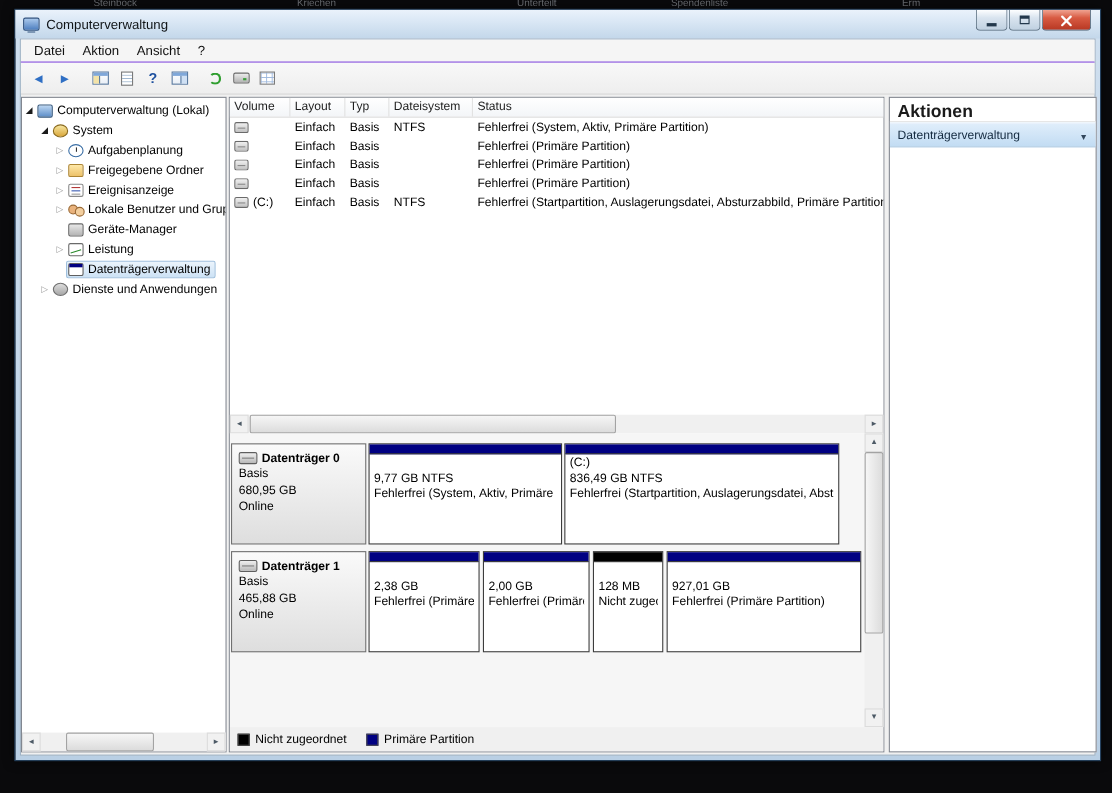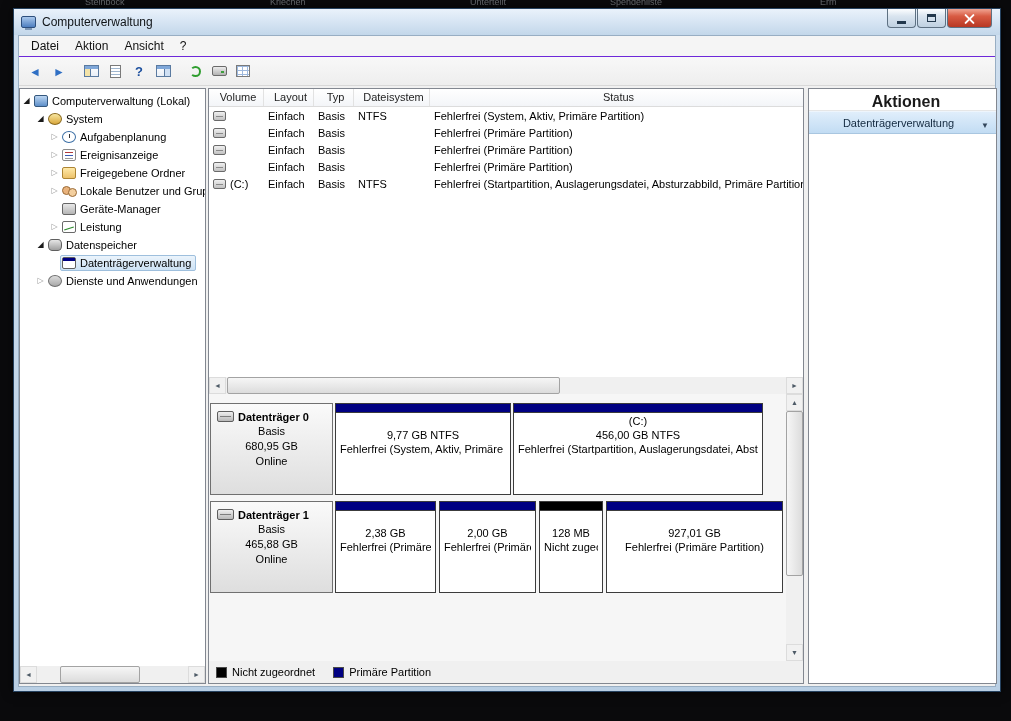--- a/index.html
+++ b/index.html
@@ -49,21 +49,21 @@
   .ic-pane::after { content:""; position:absolute; right:0; top:3px; bottom:0; width:5px; background:#cfe0f4; border-left:1px solid #5a7aa0; }
   .ic-doc { width:11px; height:13px; background:#fff; border:1px solid #7a7a7a;
     background-image:linear-gradient(#9fb6cf 1px,transparent 1px); background-size:100% 3px; background-position:0 2px; }
   .ic-refresh { width:11px; height:11px; border:2px solid #2f9e2f; border-left-color:transparent; border-radius:50%; }
   .ic-drive { width:15px; height:10px; background:linear-gradient(#ececec,#b2b2b2); border:1px solid #6a6a6a; border-radius:2px; position:relative; }
   .ic-drive::after { content:""; position:absolute; right:2px; bottom:2px; width:3px; height:2px; background:#3c9e3c; }
   .ic-grid { width:14px; height:12px; background:#fff; border:1px solid #7a7a7a;
     background-image:linear-gradient(#9db8dd 1px,transparent 1px),linear-gradient(90deg,#9db8dd 1px,transparent 1px);
     background-size:5px 4px; }
 
-  .workspace { position:absolute; left:0; right:0; top:52px; height:584px;text-align:center; }
+  .workspace { position:absolute; left:0; right:0; top:52px; height:584px; }
   .panel { position:absolute; top:0; height:596px; background:#fff; border:1px solid #828790; }
 
   
   .tree-panel { left:0; width:187px; }
   .tree-items { padding-top:3px; overflow:hidden; }
   .trow { height:18px; display:flex; align-items:center; white-space:nowrap; overflow:hidden; }
   .lvl0 { padding-left:1px; } .lvl1 { padding-left:15px; } .lvl2 { padding-left:29px; }
   .expander { width:11px; flex:none; font-size:8px; text-align:center; line-height:18px; }
   .exp-open::before { content:"◢"; color:#1a1a1a; }
   .exp-closed::before { content:"▷"; color:#9a9a9a; }
@@ -244,36 +244,36 @@
             <span class="expander exp-closed"></span>
             <span class="rowsel">
                 <span class="ticon ti-clock"></span>
             <span class="tlabel">Aufgabenplanung</span>
               </span>
           </div>
 
           <div class="trow lvl2">
             <span class="expander exp-closed"></span>
             <span class="rowsel">
+                <span class="ticon ti-folder"></span>
+            <span class="tlabel">Freigegebene Ordner</span>
+              </span>
+          </div>
+
+          <div class="trow lvl2">
+            <span class="expander exp-closed"></span>
+            <span class="rowsel">
                 <span class="ticon ti-event"></span>
             <span class="tlabel">Ereignisanzeige</span>
               </span>
           </div>
 
           <div class="trow lvl2">
             <span class="expander exp-closed"></span>
             <span class="rowsel">
-                <span class="ticon ti-folder"></span>
-            <span class="tlabel">Freigegebene Ordner</span>
-              </span>
-          </div>
-
-          <div class="trow lvl2">
-            <span class="expander exp-closed"></span>
-            <span class="rowsel">
                 <span class="ticon ti-users"></span>
             <span class="tlabel">Lokale Benutzer und Gruppen</span>
               </span>
           </div>
 
           <div class="trow lvl2">
             <span class="expander"></span>
             <span class="rowsel">
                 <span class="ticon ti-device"></span>
             <span class="tlabel">Geräte-Manager</span>
@@ -281,27 +281,20 @@
           </div>
 
           <div class="trow lvl2">
             <span class="expander exp-closed"></span>
             <span class="rowsel">
                 <span class="ticon ti-perf"></span>
             <span class="tlabel">Leistung</span>
               </span>
           </div>
 
-          <div class="trow lvl1">
-            <span class="expander exp-open"></span>
-            <span class="rowsel">
-                <span class="ticon ti-storage"></span>
-            <span class="tlabel">Datenspeicher</span>
-              </span>
-          </div>
 
           <div class="trow lvl2 selected">
             <span class="expander"></span>
             <span class="rowsel">
                 <span class="ticon ti-diskmgmt"></span>
             <span class="tlabel">Datenträgerverwaltung</span>
               </span>
           </div>
 
           <div class="trow lvl1">
@@ -411,21 +404,21 @@
               <div class="pbody">
                 <div class="p-line"></div>
                 <div class="p-line">9,77 GB NTFS</div>
                 <div class="p-line">Fehlerfrei (System, Aktiv, Primäre Partition)</div>
               </div>
             </div>
             <div class="part primary" style="left:303px;width:250px;">
               <div class="pband"></div>
               <div class="pbody">
                 <div class="p-line">(C:)</div>
-                <div class="p-line">456,00 GB NTFS</div>
+                <div class="p-line">836,49 GB NTFS</div>
                 <div class="p-line">Fehlerfrei (Startpartition, Auslagerungsdatei, Absturzabbild, Primäre Partition)</div>
               </div>
             </div>
           </div>
 
           <div class="disk-block" style="top:107px;">
             <div class="disk-head">
               <div class="dh-name">
                   <span class="dicon"></span>
                 <span class="dname">Datenträger 1</span>

